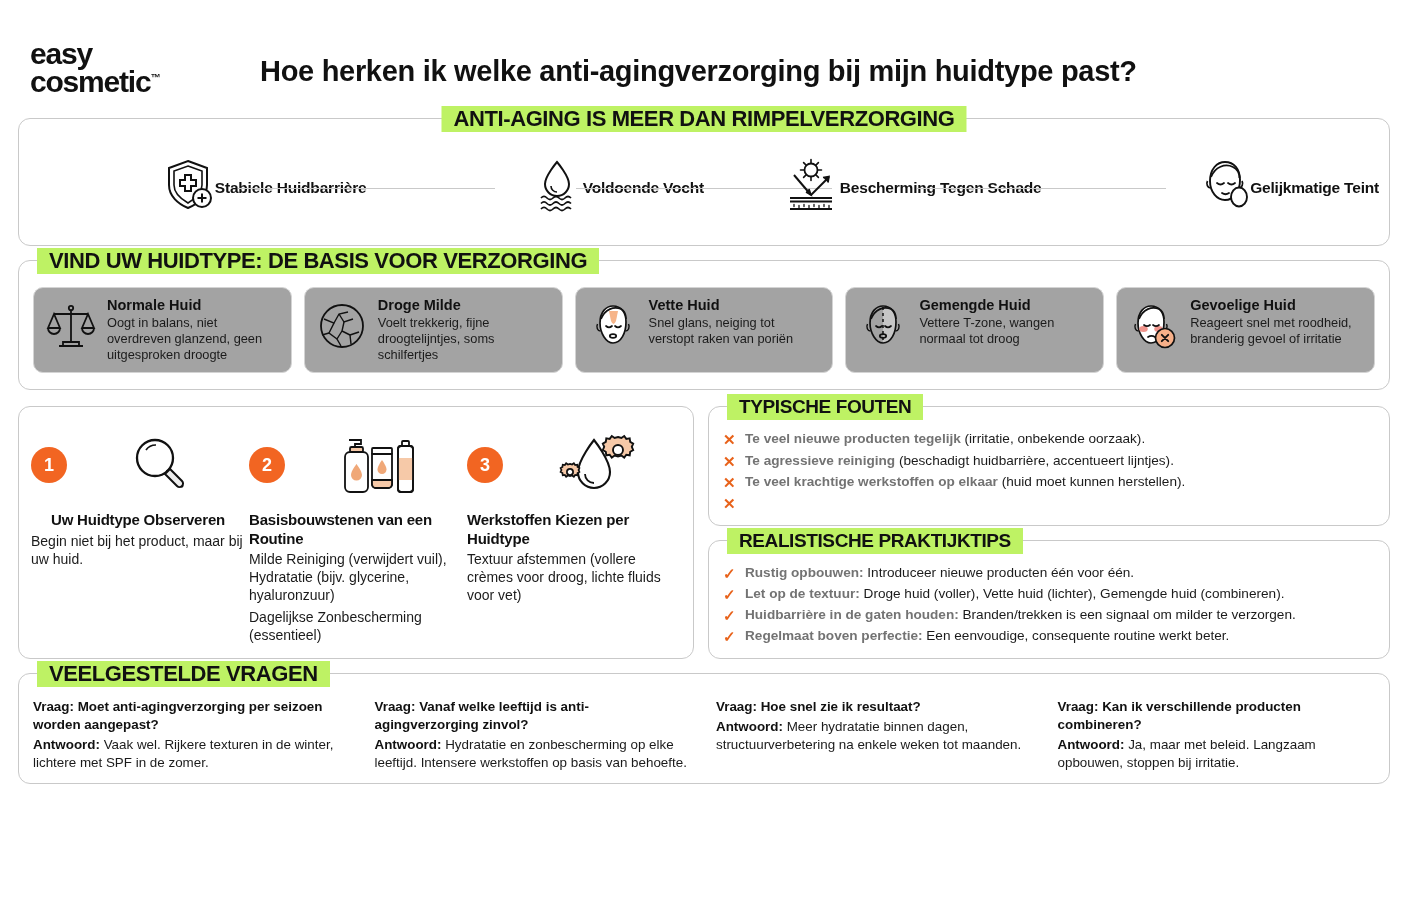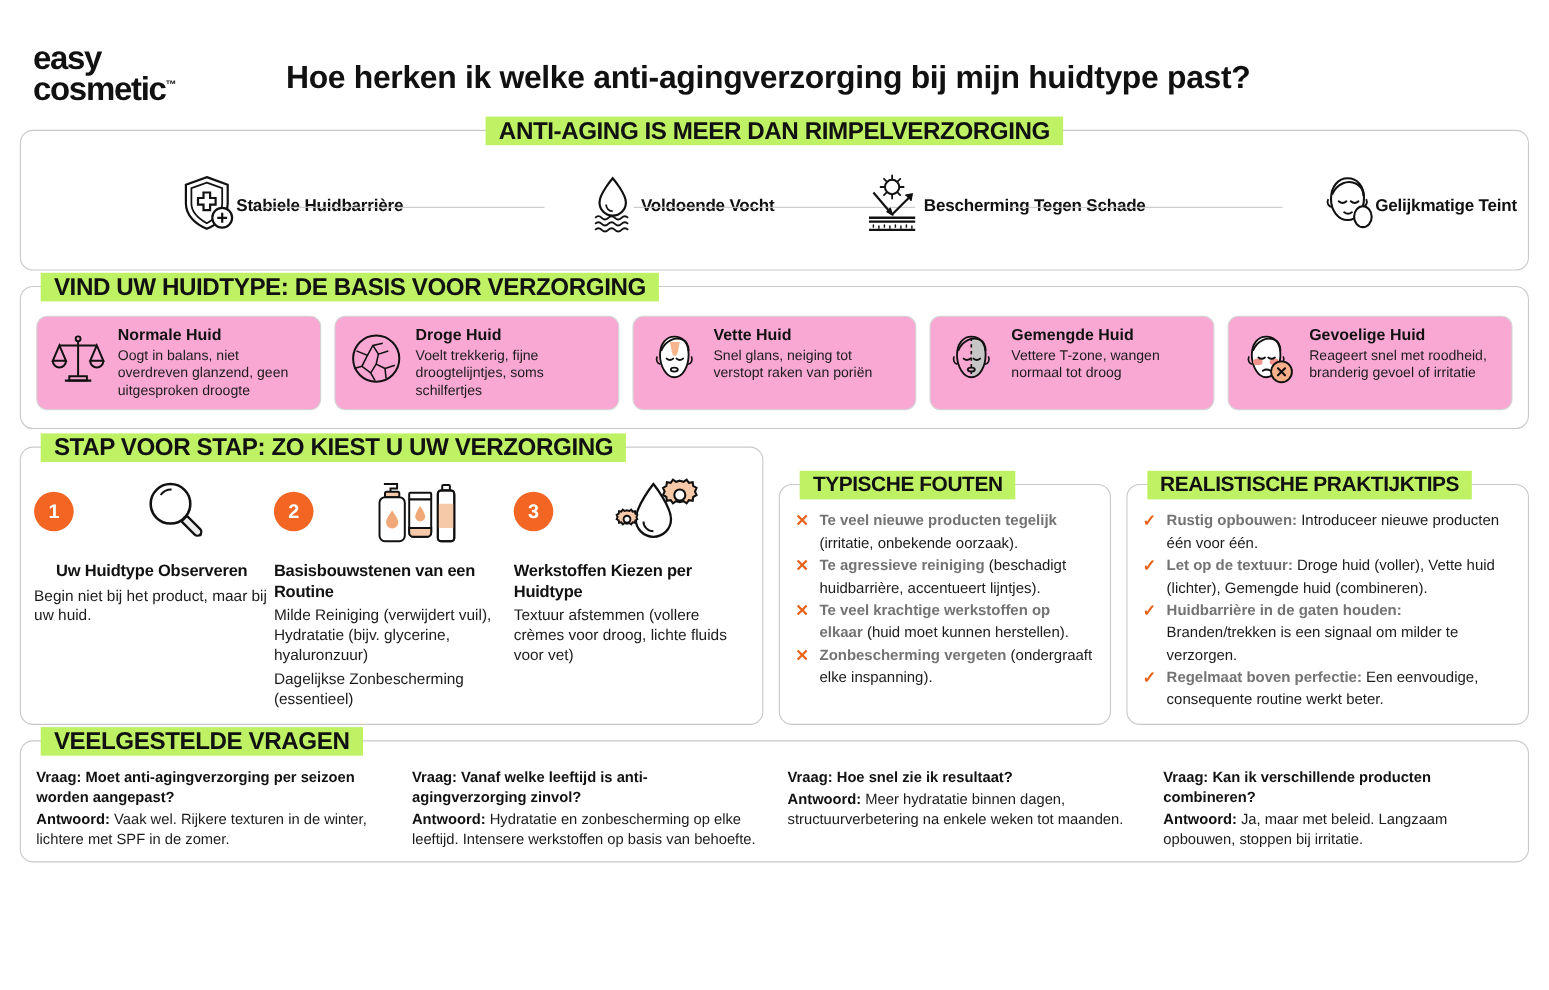--- a/index.html
+++ b/index.html
@@ -46,21 +46,21 @@
   .pillars { height: 126px; display: flex; align-items: center; padding: 14px 10px 8px; }
   .pillar { flex: 1; display: flex; flex-direction: row; align-items: center; justify-content: flex-end; position: relative; }
   .pillar-icon { height: 62px; display: flex; align-items: center; justify-content: center; }
   .pillar-label { margin-top: 6px; font-size: 15.5px; font-weight: 700; color: #111; letter-spacing: -0.2px; }
   .connector { position: absolute; top: 34px; height: 1px; background: #c9c9c9; }
 
   
   .skintypes { margin-top: 14px; padding: 26px 14px 16px; }
   .cards { display: flex; gap: 12px; }
   .card {
-    flex: 1; background: #f9a8d4; border: 1px solid #d4d4d4; border-radius: 10px;
+    flex: 1; background: #a3a3a3; border: 1px solid #d4d4d4; border-radius: 10px;
     padding: 9px 10px; display: flex; gap: 9px; align-items: flex-start; min-height: 80px;
   }
   .card-icon { flex: 0 0 54px; height: 58px; display: flex; align-items: center; justify-content: center; }
   .card-text { flex: 1; }
   .card-title { font-size: 14.5px; font-weight: 700; color: #111; line-height: 1.2; margin-bottom: 1px; }
   .card-desc { font-size: 12.8px; line-height: 1.25; color: #1b1b1b; }
 
   
   .midrow { display: flex; gap: 14px; margin: 16px 18px 0; }
   .steps-box {
@@ -73,21 +73,21 @@
   .step-badge {
     width: 36px; height: 36px; border-radius: 50%; background: #f26522;
     color: #fff; font-size: 18px; font-weight: 700;
     display: flex; align-items: center; justify-content: center; flex: 0 0 36px;
   }
   .step-icon { flex: 1; display: flex; align-items: center; justify-content: center; }
   .step-title { margin-top: 14px; font-size: 15px; font-weight: 700; text-align: left; line-height: 1.22; letter-spacing: -0.2px; }
   .step-desc { margin-top: 3px; font-size: 14px; line-height: 1.28; color: #1b1b1b; }
   .step-desc + .step-desc { margin-top: 4px; }
 
-  .rightcol { flex: 1; display: flex; gap: 14px; margin-top: 34px; }
+  .rightcol { flex: 1; display: flex; flex-direction: column; gap: 14px; }
   .mistakes, .tips { position: relative; border: 1.4px solid #c9c9c9; border-radius: 12px; padding: 22px 14px 10px; }
   .list { list-style: none; }
   .list li { display: flex; align-items: flex-start; gap: 8px; font-size: 13.6px; line-height: 1.5; color: #1b1b1b; }
   .mark { color: #e8621a; font-weight: 700; font-size: 15px; line-height: 1.42; flex: 0 0 14px; }
   .lead { font-weight: 700; color: #737373; }
 
   
   .faq { margin: 14px 18px 0; padding: 24px 14px 12px; }
   .faq-grid { display: flex; gap: 24px; }
   .faq-item { flex: 1; font-size: 13.4px; line-height: 1.32; color: #1b1b1b; }
@@ -216,21 +216,21 @@
             <path d="M17 22 L22 13 L31 11" stroke-width="1.4"></path>
             <path d="M22 13 L27 21 L36 18" stroke-width="1.4"></path>
             <path d="M27 21 L25 30 L33 34" stroke-width="1.4"></path>
             <path d="M25 30 L20 38 L24 45" stroke-width="1.4"></path>
             <path d="M33 34 L42 31" stroke-width="1.4"></path>
             <path d="M33 34 L34 43" stroke-width="1.4"></path>
             <path d="M12 32 L5 34" stroke-width="1.4"></path>
           </svg>
         </div>
         <div class="card-text">
-          <div class="card-title">Droge Huid</div>
+          <div class="card-title">Droge Milde</div>
           <div class="card-desc">Voelt trekkerig, fijne droogtelijntjes, soms schilfertjes</div>
         </div>
       </div>
 
       <div class="card">
         <div class="card-icon">
           <svg width="52" height="54" viewBox="0 0 52 54" fill="none" stroke="#111" stroke-width="1.7">
             <path d="M13 24 C13 13 19 7 26 7 C34 7 39 13 39 23 C39 34 34 44 26 44 C19 44 13 34 13 24Z" fill="#fff"></path>
             <path d="M22 12 h9 l-2 10 q-2.5 6 -5 0 z" fill="#f6b58a" stroke="none"></path>
             <path d="M14 20 C18 10 27 7 34 10 C38 12 39 16 39 20" stroke-width="1.7"></path>
@@ -288,21 +288,20 @@
           <div class="card-desc">Reageert snel met roodheid, branderig gevoel of irritatie</div>
         </div>
       </div>
 
     </div>
   </div>
 
   <div class="midrow">
 
     <div class="steps-box">
-      <div class="sec-title">STAP VOOR STAP: ZO KIEST U UW VERZORGING</div>
       <div class="steps">
 
         <div class="step">
           <div class="step-head">
             <div class="step-badge">1</div>
             <div class="step-icon">
               <svg width="72" height="62" viewBox="0 0 72 62" fill="none" stroke="#111" stroke-width="2.3">
                 <circle cx="30" cy="24" r="18" fill="#fff"></circle>
                 <path d="M21 16 a12 12 0 0 1 10 -5" stroke-width="1.7"></path>
                 <path d="M42.5 37 L57 52" stroke-width="3" stroke-linecap="round"></path>
@@ -381,21 +380,20 @@
           <li>
             <span class="mark">✕</span>
             <span><span class="lead">Te agressieve reiniging</span><span> (beschadigt huidbarrière, accentueert lijntjes).</span></span>
           </li>
           <li>
             <span class="mark">✕</span>
             <span><span class="lead">Te veel krachtige werkstoffen op elkaar</span><span> (huid moet kunnen herstellen).</span></span>
           </li>
           <li>
             <span class="mark">✕</span>
-            <span><span class="lead">Zonbescherming vergeten</span><span> (ondergraaft elke inspanning).</span></span>
           </li>
         </ul>
       </div>
 
       <div class="tips">
         <div class="sec-title small">REALISTISCHE PRAKTIJKTIPS</div>
         <ul class="list">
           <li>
             <span class="mark">✓</span>
             <span><span class="lead">Rustig opbouwen:</span><span> Introduceer nieuwe producten één voor één.</span></span>

